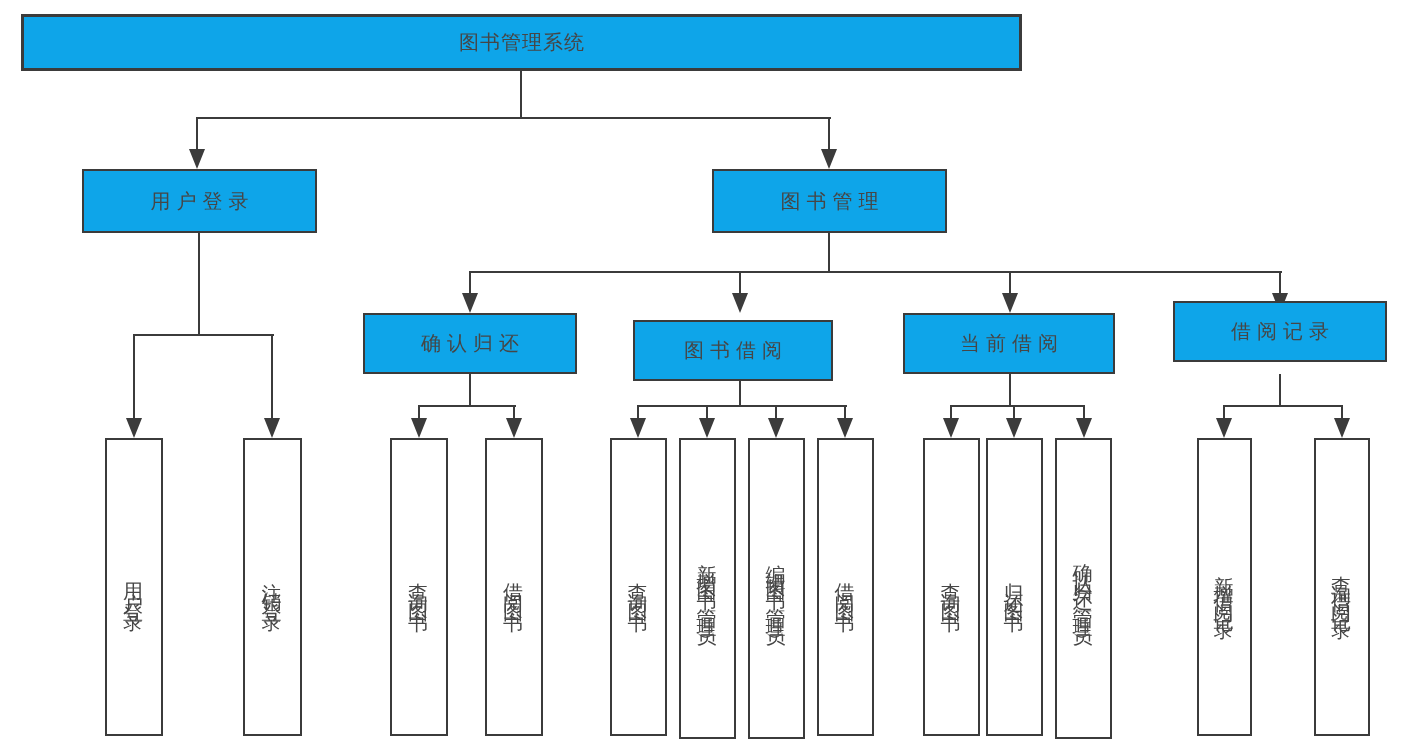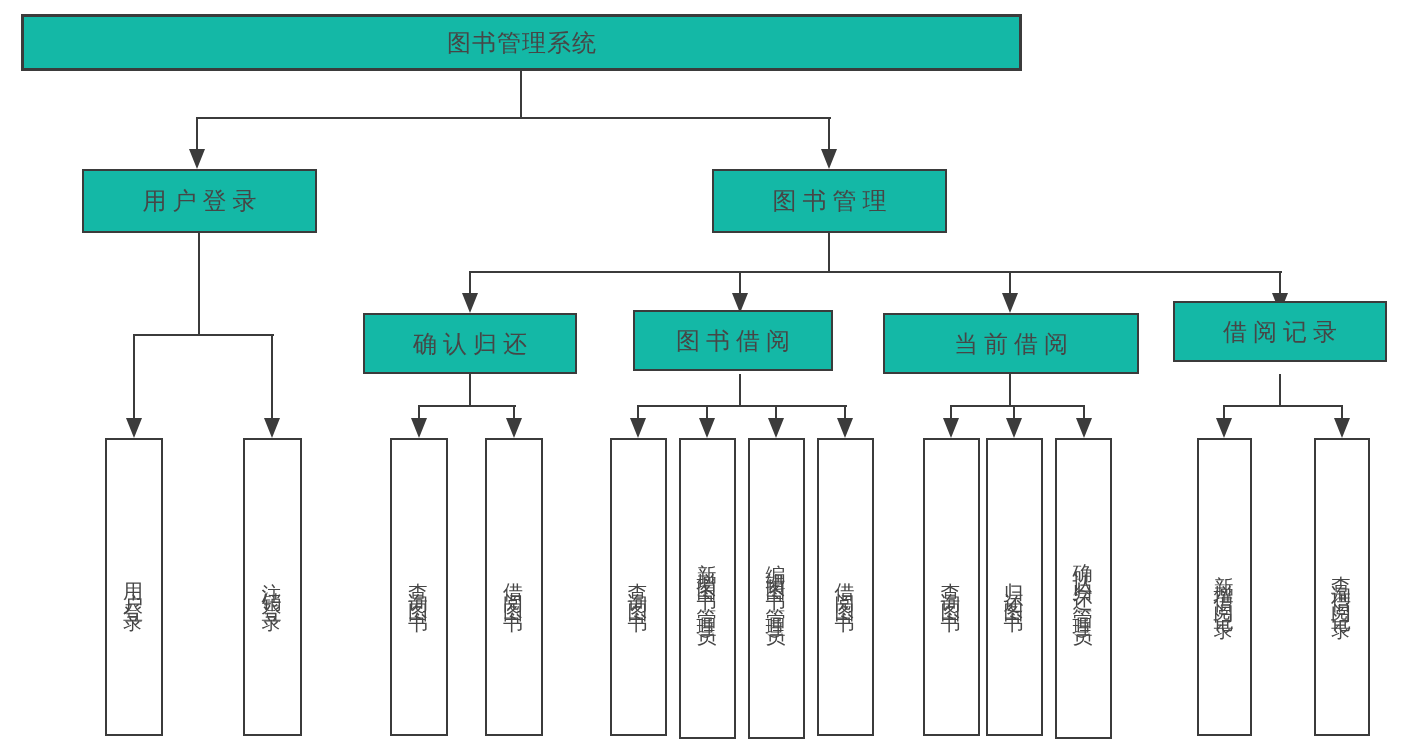--- a/index.html
+++ b/index.html
@@ -1,24 +1,24 @@
 <!DOCTYPE html>
 <html><head>
 <meta charset="utf-8">
 <style>
   html,body{margin:0;padding:0;background:#fff;}
   #stage{
     position:relative;width:1405px;height:747px;background:#fff;overflow:hidden;
     font-family:"Liberation Sans",sans-serif;
   }
   .node{
-    position:absolute;box-sizing:border-box;background:#14b8a6;
+    position:absolute;box-sizing:border-box;background:#0ea5e9;
     border:2px solid #3b3b3b;
     display:flex;align-items:center;justify-content:center;
-    color:#464646;font-size:24px;letter-spacing:6px;text-indent:6px;
+    color:#464646;font-size:20px;letter-spacing:6px;text-indent:6px;
     z-index:2;
   }
   .node.big{border-width:3px;}
   .leaf{
     position:absolute;box-sizing:border-box;background:#fff;
     border:2px solid #3b3b3b;
     display:flex;align-items:center;justify-content:center;
     z-index:2;
   }
   .leaf span{
@@ -43,22 +43,22 @@
 <body>
 
 <div id="stage">
 
   <div class="node big" style="left:21px;top:14px;width:1001px;height:57px;letter-spacing:1px;text-indent:1px;">图书管理系统</div>
 
   <div class="node" style="left:82px;top:169px;width:235px;height:64px;">用户登录</div>
   <div class="node" style="left:712px;top:169px;width:235px;height:64px;">图书管理</div>
 
   <div class="node" style="left:363px;top:313px;width:214px;height:61px;">确认归还</div>
-  <div class="node" style="left:633px;top:310px;width:200px;height:61px;">图书借阅</div>
-  <div class="node" style="left:883px;top:313px;width:256px;height:61px;">当前借阅</div>
+  <div class="node" style="left:633px;top:320px;width:200px;height:61px;">图书借阅</div>
+  <div class="node" style="left:903px;top:313px;width:212px;height:61px;">当前借阅</div>
   <div class="node" style="left:1173px;top:301px;width:214px;height:61px;">借阅记录</div>
 
   <div class="leaf" style="left:105px;top:438px;width:58px;height:298px;">
       <span>用户登录</span>
     </div>
   <div class="leaf" style="left:243px;top:438px;width:59px;height:298px;">
       <span>注销登录</span>
     </div>
 
   <div class="leaf" style="left:390px;top:438px;width:58px;height:298px;">

